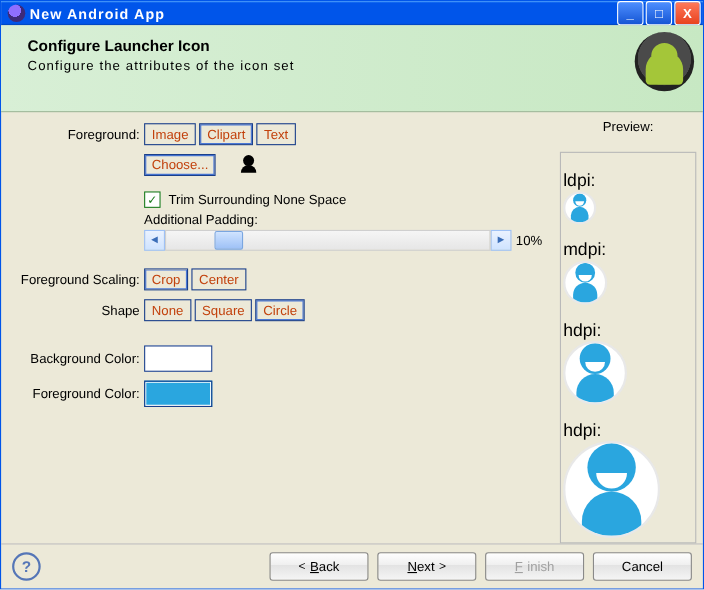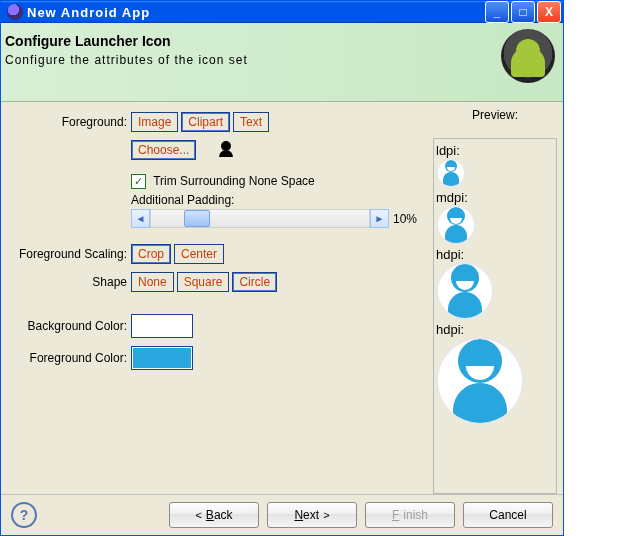--- a/index.html
+++ b/index.html
@@ -1,22 +1,22 @@
 <!DOCTYPE html>
 <html><head>
 <meta charset="utf-8">
 <style>
 html,body{margin:0;padding:0;font-family:"Microsoft Sans Serif",Tahoma,sans-serif;font-size:12px;color:#000}
-.window{width:564px;height:536px;background:#ece9d8;border:1px solid #0055ea;box-sizing:border-box;display:flex;flex-direction:column}
+.window{width:640px;height:536px;background:#ece9d8;border:1px solid #0055ea;box-sizing:border-box;display:flex;flex-direction:column}
 .titlebar{height:24px;background:linear-gradient(to bottom,#3a95ff 0%,#0055ea 8%,#0055ea 92%,#003fab 100%);display:flex;align-items:center;padding:0 2px;color:#fff;font-weight:bold}
 .titlebar .eclipse-ico{width:16px;height:16px;margin:0 4px;background:radial-gradient(circle at 40% 35%,#8e6fff 0 40%,#3d2a7a 41% 100%);border-radius:50%}
 .titlebar .title{flex:1;font-size:13px;letter-spacing:1px}
 .tbtn{width:22px;height:20px;margin-left:2px;border:1px solid #fff;border-radius:3px;display:flex;align-items:center;justify-content:center;font-weight:bold;font-size:12px;color:#fff;background:linear-gradient(#4e8fff,#1555d4)}
 .tbtn.close{background:linear-gradient(#ff7a5a,#e8421f)}
-.banner{background:linear-gradient(to right,#d8efd6,#c7e8c3);border-bottom:1px solid #9eb89a;padding:10px 4px;position:relative;min-height:58px}
+.banner{background:linear-gradient(to right,#d8efd6,#c7e8c3);border-bottom:1px solid #9eb89a;padding:10px 24px;position:relative;min-height:58px}
 .banner h1{margin:0 0 4px 0;font-size:14px;font-weight:bold}
 .banner p{margin:0;font-size:12px;letter-spacing:1px}
 .droid{position:absolute;right:8px;top:6px;width:54px;height:54px;border-radius:50%;background:radial-gradient(circle at 50% 45%,#4a4a4a 0 60%,#222 61% 100%);display:flex;align-items:flex-end;justify-content:center;overflow:hidden}
 .droid::before{content:"";width:34px;height:30px;background:#a4c639;border-radius:16px 16px 4px 4px;margin-bottom:6px}
 .droid::after{content:"";position:absolute;top:10px;width:24px;height:12px;background:#a4c639;border-radius:12px 12px 0 0}
 .body{flex:1;display:flex;padding:6px 6px 0 6px;gap:16px}
 .form{flex:1;padding-top:4px}
 .row{display:flex;align-items:center;margin-bottom:8px}
 .lbl{width:120px;text-align:right;padding-right:4px;white-space:nowrap}
 .btnish{border:1px solid #1a3f8b;background:#ece9d8;padding:2px 6px;margin-right:3px;font-size:12px;cursor:default;color:#c2410c}
@@ -29,21 +29,21 @@
 .indent{margin-left:124px}
 .scroll{display:flex;align-items:center;margin-top:2px}
 .scroll .bar{flex:1;height:17px;background:linear-gradient(#f5f5f5,#e6e6e6);border:1px solid #cfcfcf;position:relative}
 .scroll .thumb{position:absolute;left:15%;top:0;bottom:0;width:24px;background:linear-gradient(#cfe3ff,#9ec1f6);border:1px solid #7aa6e0;border-radius:2px}
 .sbtn{width:17px;height:17px;border:1px solid #9ec1f6;background:linear-gradient(#eaf2ff,#cfe3ff);color:#3a6db8;font-size:10px;display:flex;align-items:center;justify-content:center}
 .pct{margin-left:4px}
 .swatch{width:60px;height:22px;border:1px solid #1a3f8b;background:#fff;box-shadow:inset 0 0 0 1px #fff}
 .swatch.fg{background:#2aa6df}
 .preview{width:124px;border:1px solid #b9b9b9;background:#ece9d8;padding:2px;height:356px;box-sizing:border-box}
 .preview-title{text-align:center;margin-bottom:16px}
-.pv-label{font-size:13px;margin-top:2px}
+.pv-label{font-size:16px;margin-top:15px}
 .pv-icon{border-radius:50%;background:#fff;border:2px solid #e8e8e8;display:flex;align-items:center;justify-content:center;overflow:hidden;flex-direction:column}
 .pv-icon .head{border-radius:50%;background:#2aa6df}
 .pv-icon .mouth{background:#fff;border-radius:0 0 50px 50px}
 .pv-icon .body{background:#2aa6df;border-radius:50px 50px 0 0}
 .footer{height:46px;border-top:1px solid #bfbfbf;display:flex;align-items:center;padding:0 10px;gap:8px}
 .help{width:22px;height:22px;border:2px solid #5576b7;border-radius:50%;color:#5576b7;display:flex;align-items:center;justify-content:center;font-weight:bold;font-size:14px}
 .spacer{flex:1}
 .fbtn{min-width:88px;height:24px;border:1px solid #8a8a8a;background:linear-gradient(#fefefe,#efefef 45%,#e3e3e3 46%,#f5f5f5);border-radius:3px;display:flex;align-items:center;justify-content:center;gap:4px;font-size:12px}
 .fbtn.dis{color:#a0a0a0}
 .fbtn .arr{font-size:11px}

